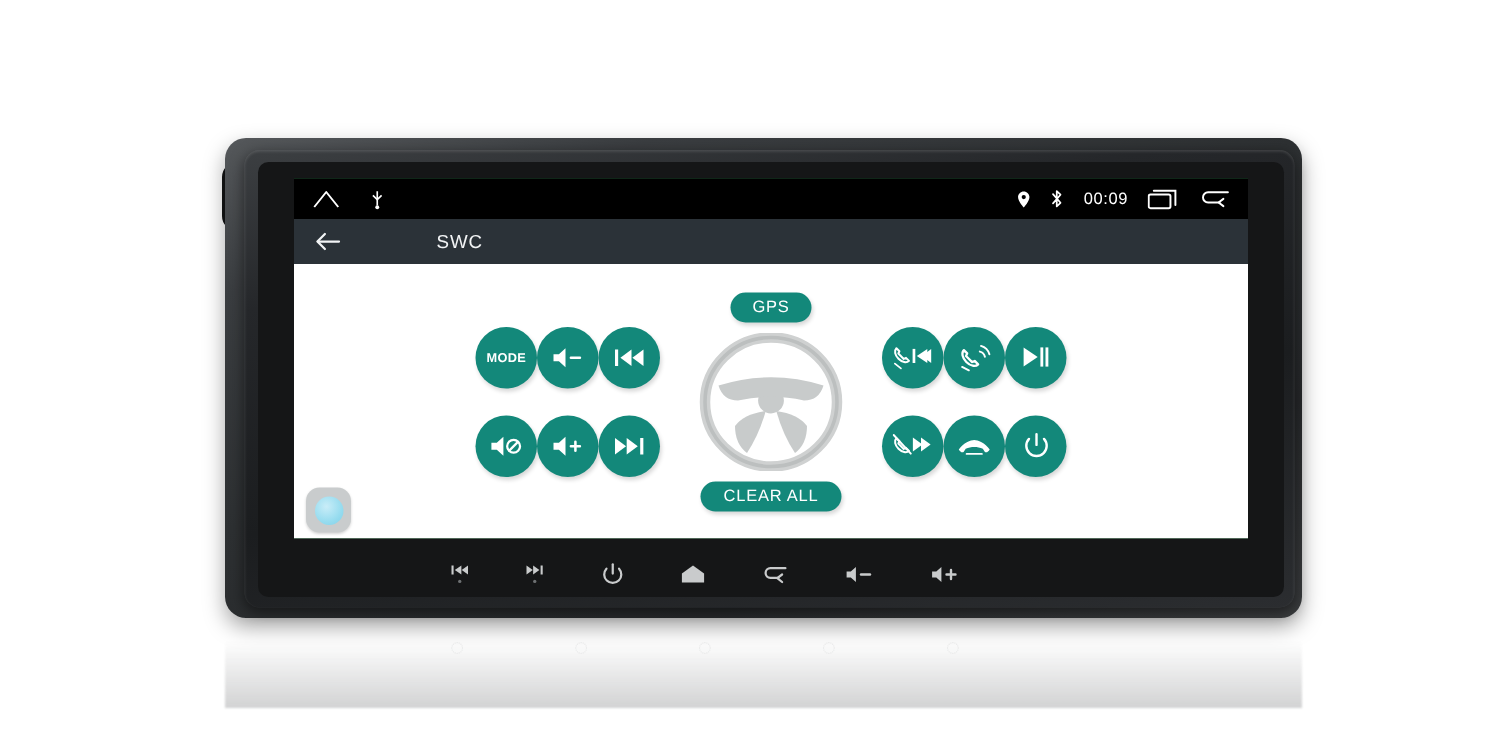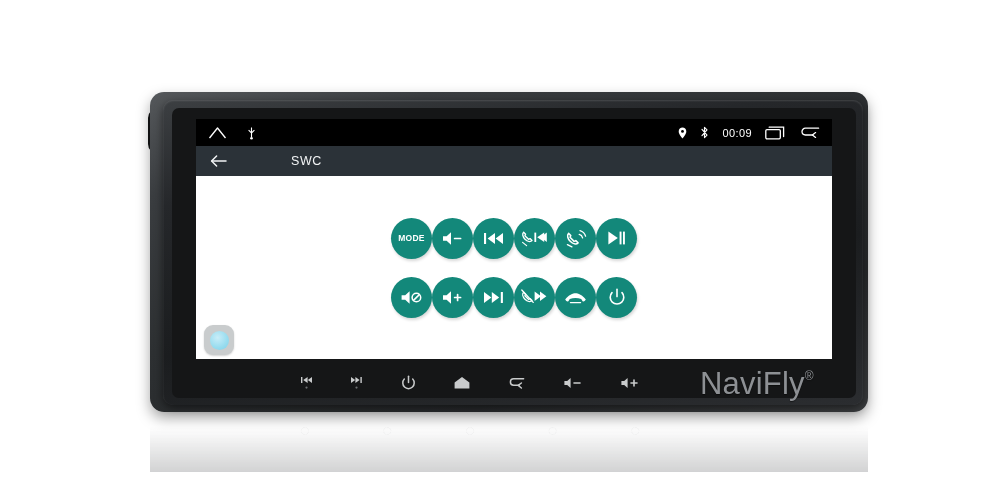--- a/index.html
+++ b/index.html
@@ -283,20 +283,34 @@
                 <svg width="23" height="15" viewBox="0 0 23 15">
                     <path d="M2 2 L9.4 7.5 L2 13 Z" fill="#fff"></path>
                     <path d="M9.8 2 L17.2 7.5 L9.8 13 Z" fill="#fff"></path>
                     <rect x="18.8" y="2" width="2.1" height="11" fill="#fff"></rect>
                   </svg>
               </span>
             </button>
           </div>
         </div>
 
+        <div class="center-col">
+          <button class="pill">GPS</button>
+          <div class="wheel-wrap">
+            <svg width="96" height="92" viewBox="0 0 96 92">
+              <ellipse cx="48" cy="46" rx="44" ry="43" fill="none" stroke="#cfd1d1" stroke-width="7"></ellipse>
+              <ellipse cx="48" cy="46" rx="44" ry="43" fill="none" stroke="#bcbfbf" stroke-width="2.4"></ellipse>
+              <circle cx="48" cy="45" r="8.6" fill="#c8cbcb"></circle>
+              <path d="M13 35 Q48 24 83 35 Q80 45 70 45 Q48 40 26 45 Q16 45 13 35 Z" fill="#c8cbcb"></path>
+              <path d="M44.5 52 Q40 68 32 80 Q24 74 24 62 Q30 54 44.5 52 Z" fill="#c8cbcb"></path>
+              <path d="M51.5 52 Q56 68 64 80 Q72 74 72 62 Q66 54 51.5 52 Z" fill="#c8cbcb"></path>
+            </svg>
+          </div>
+          <button class="pill">CLEAR ALL</button>
+        </div>
 
         <div class="btn-col">
           <div class="btn-row">
             <button class="cbtn">
               <span>
                 <svg width="27" height="18" viewBox="0 0 27 18">
                   <path d="M2.6 3.2 c-1.6 1.6 -1 4.6 1.4 7 s5.4 3 7 1.4 l-2-2 -1.5 .7 -3.6-3.6 .7-1.5 Z" fill="none" stroke="#fff" stroke-width="1.35" stroke-linejoin="round"></path>
                   <path d="M1.6 13.4 L5.6 16.6" stroke="#fff" stroke-width="1.2" stroke-linecap="round"></path>
                   <rect x="13.4" y="3.6" width="1.8" height="9.4" fill="#fff"></rect>
                   <path d="M23.2 3.6 L16.2 8.3 L23.2 13 Z" fill="#fff"></path>
@@ -403,18 +417,14 @@
         </svg>
     </span>
     <span class="hk">
       <svg width="20" height="14" viewBox="0 0 20 14">
           <path d="M1.4 5 H4.2 L7.6 2 V12 L4.2 9 H1.4 Z" fill="#c9cbcc"></path>
           <path d="M11 7 H17 M14 4 V10" stroke="#c9cbcc" stroke-width="1.6" stroke-linecap="round"></path>
         </svg>
     </span>
   </div>
 
-  <div class="logo">
-    <span>NaviFly</span>
-    <sup>®</sup>
-  </div>
 
 </div>
 
 </body></html>

